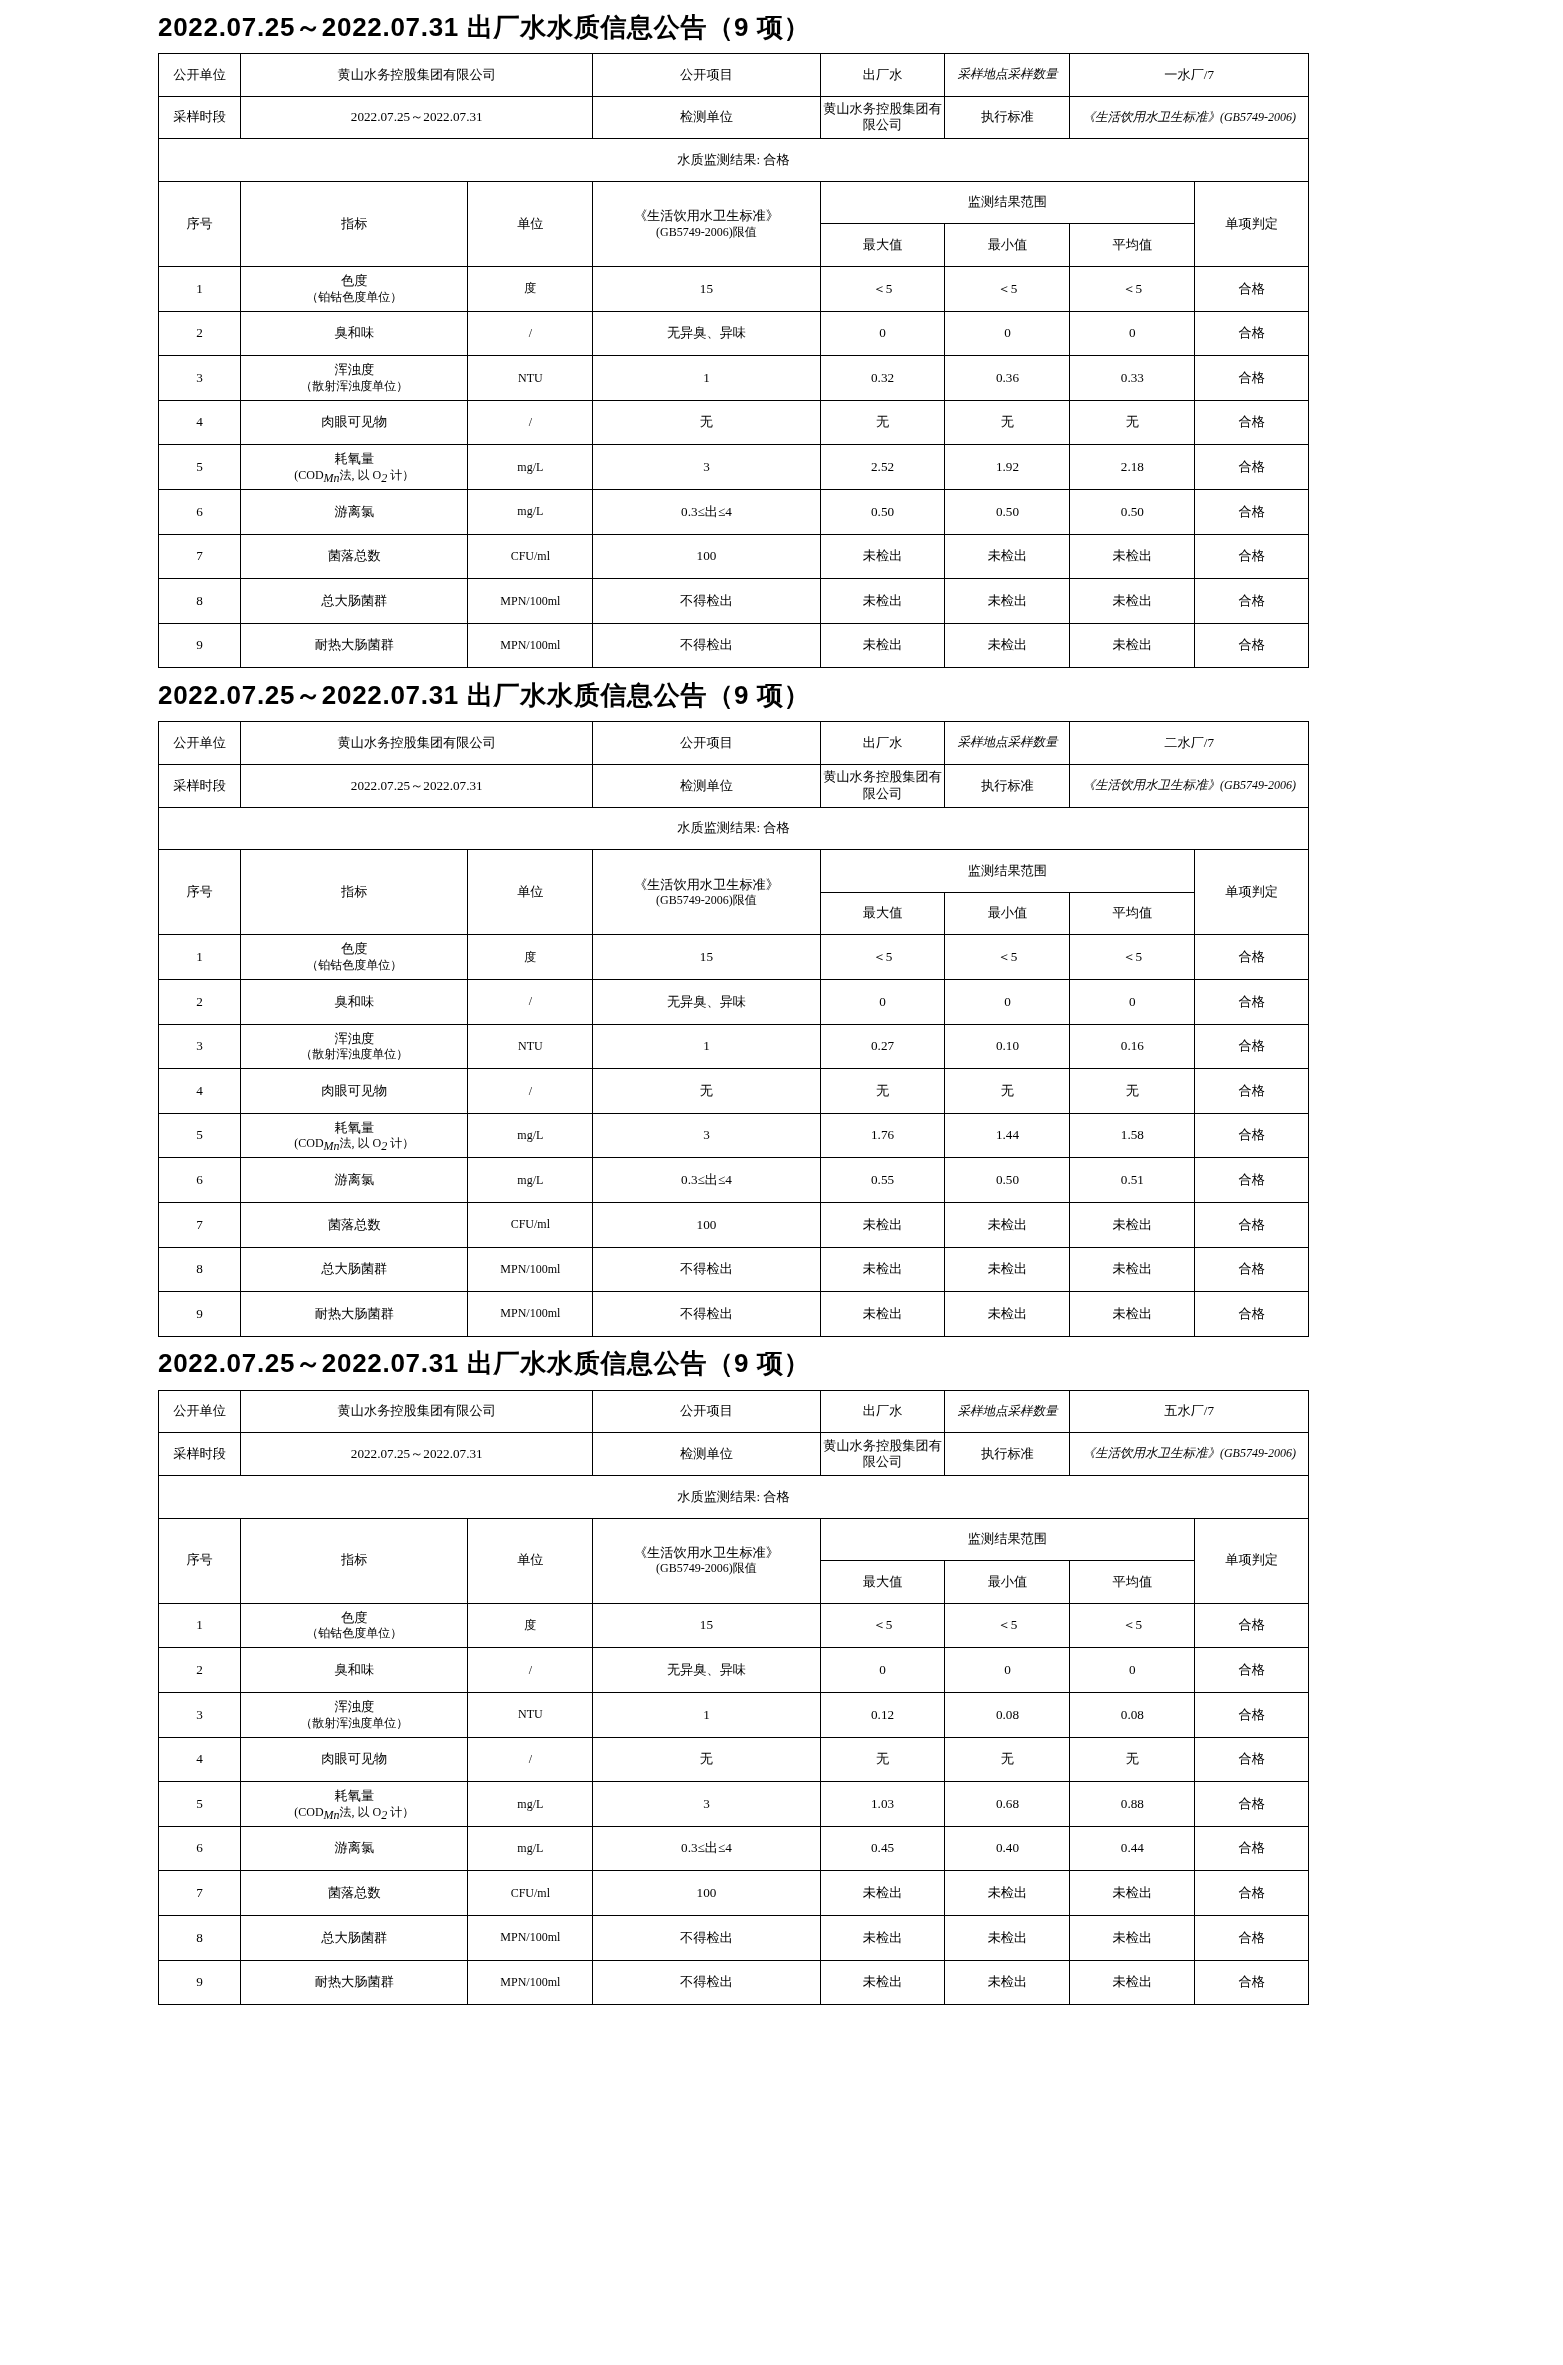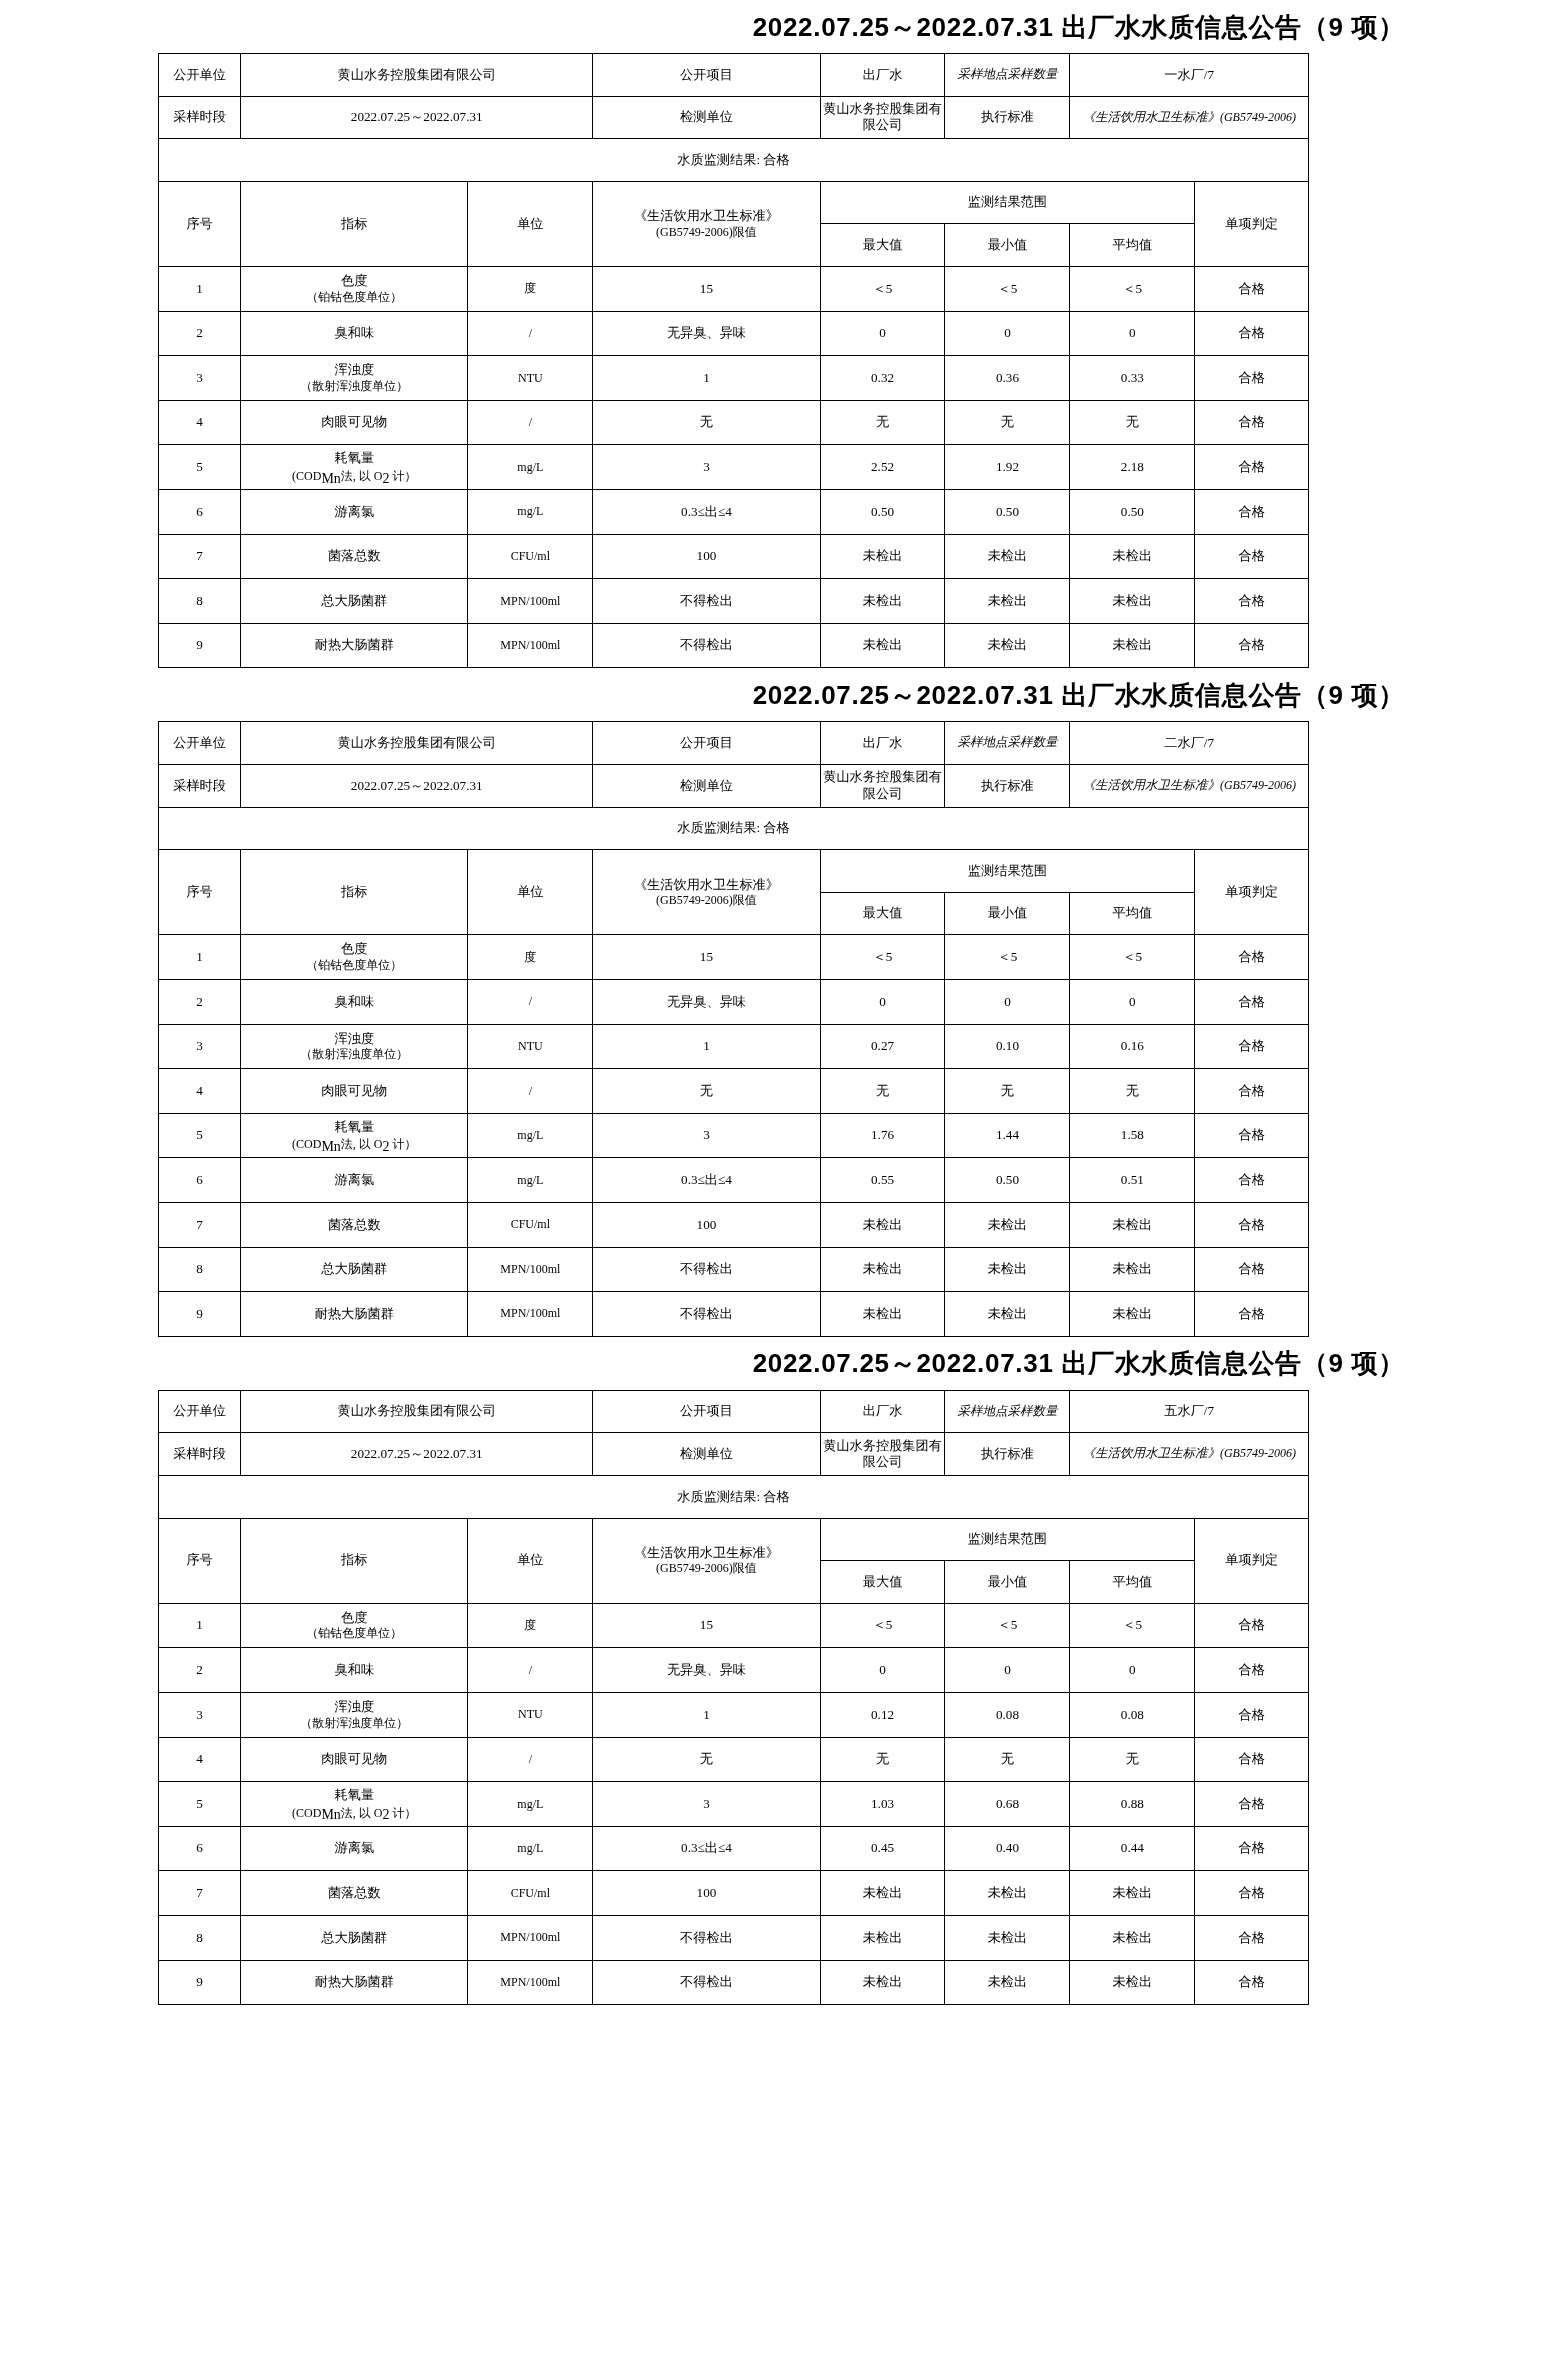--- a/index.html
+++ b/index.html
@@ -16,21 +16,21 @@
     width: 1563px;
     padding: 0;
     box-sizing: border-box;
   }
   .report-block {
     width: 1247px;
     margin: 0 auto;
     margin-bottom: 7px;
   }
   .report-title {
-    text-align: right;
+    text-align: left;
     font-size: 26px;
     font-weight: bold;
     letter-spacing: 0.7px;
     margin: 9.7px 0 8.4px 0;
     font-family: "Liberation Sans", "DejaVu Sans", sans-serif;
   }
   table.wq {
     border-collapse: collapse;
     width: 1151px;
     table-layout: fixed;
@@ -51,24 +51,25 @@
   .two-line {
     line-height: 1.2;
   }
   .two-line .l1 { display: block; }
   .two-line .l2 { display: block; font-size: 12px; }
   .res-cell {
     text-align: center;
     padding-left: 0;
   }
   sub {
-    font-size: 14px;
+    font-size: 12px;
     vertical-align: baseline;
     position: relative;
     top: 2.8px;
+    font-style: italic;
   }
   .stack-label {
     line-height: 1.15;
     font-size: 12.5px;
     font-style: italic;
   }
 </style>
 </head>
 <body>
 

